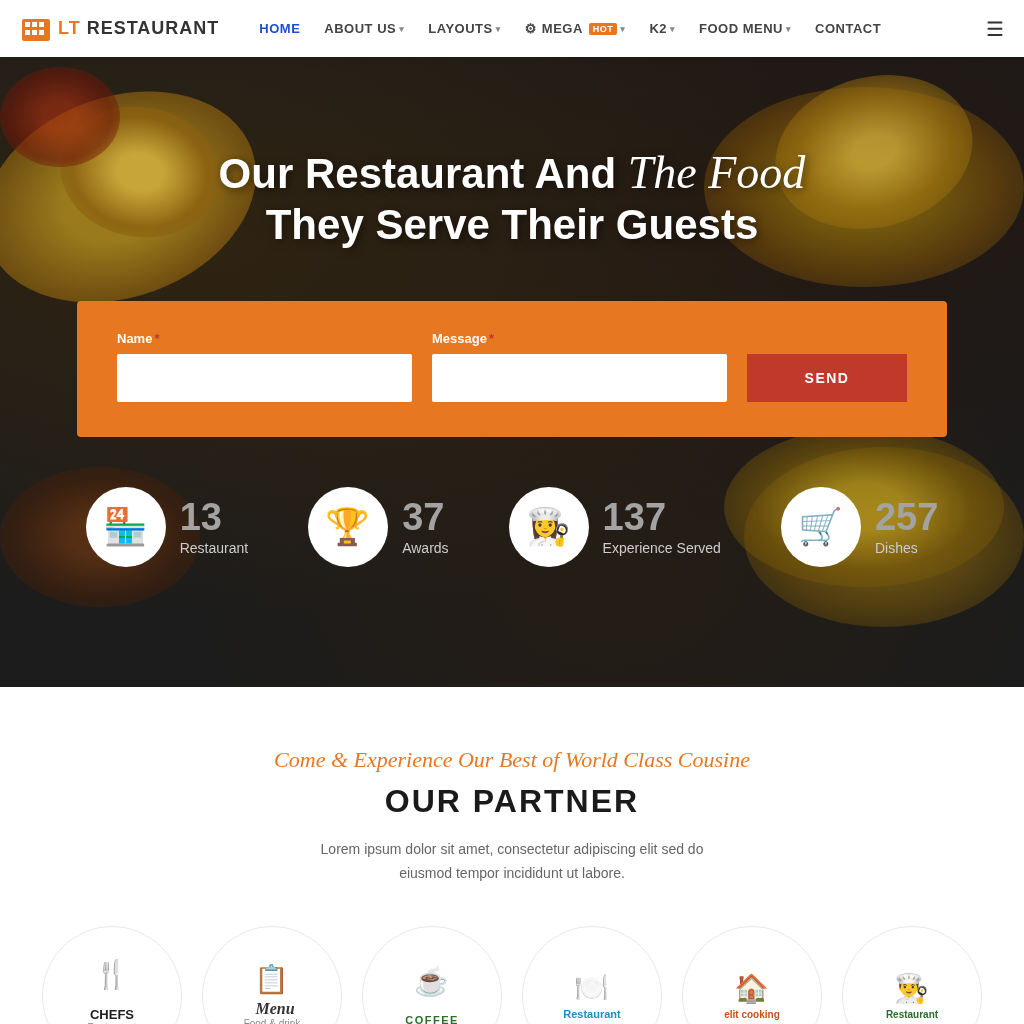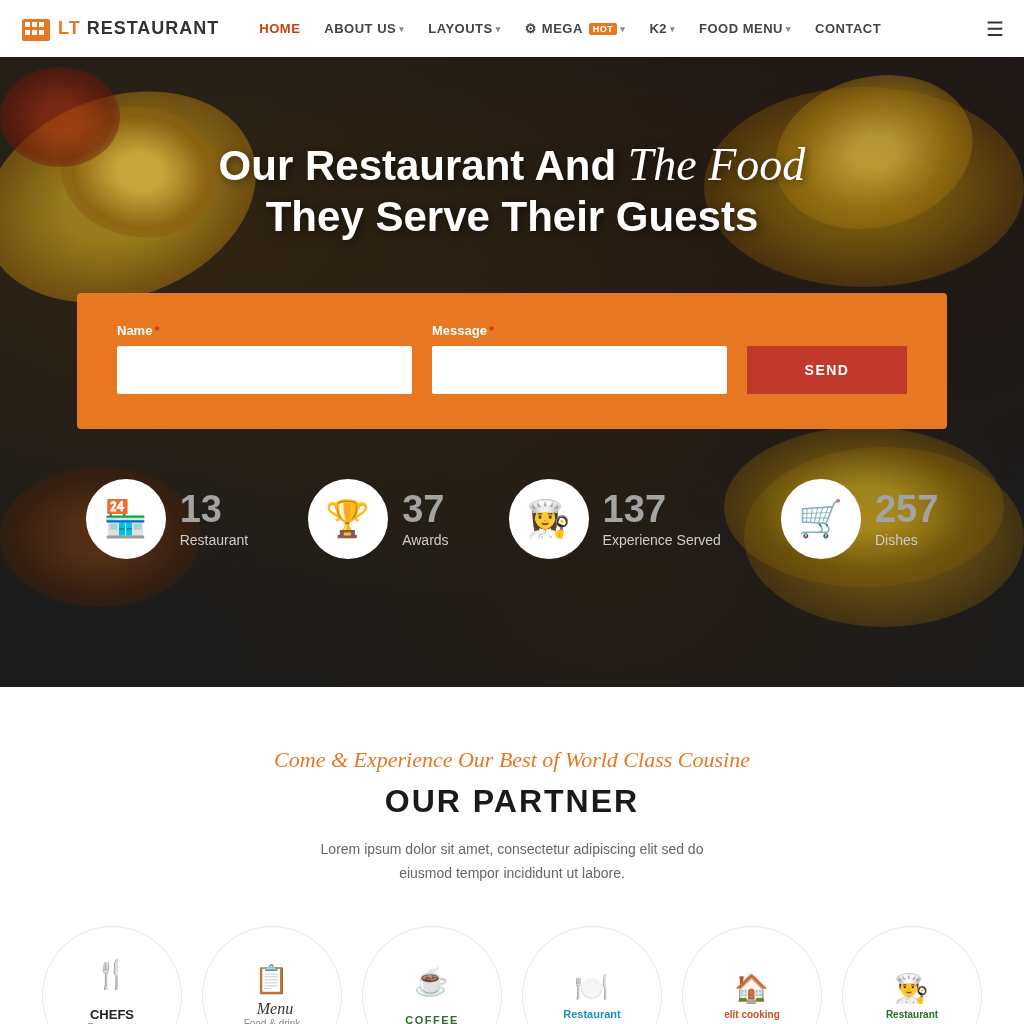--- a/index.html
+++ b/index.html
@@ -44,21 +44,21 @@
       align-items: center;
       gap: 3px;
       padding: 6px 10px;
       font-size: 13px;
       font-weight: 600;
       color: #444;
       cursor: pointer;
       text-transform: uppercase;
       letter-spacing: 0.5px;
     }
-    .nav-item.active { color: #c2410c; }
+    .nav-item.active { color: #1d4ed8; }
     .nav-item .chevron {
       font-size: 9px;
       color: #888;
     }
     .mega-badge {
       background: #e87722;
       color: #fff;
       font-size: 9px;
       font-weight: 700;
       padding: 1px 4px;
@@ -144,20 +144,21 @@
       text-align: center;
       padding-top: 80px;
       padding-bottom: 30px;
     }
     .hero-title {
       color: #fff;
       font-size: 42px;
       font-weight: 800;
       line-height: 1.2;
       text-shadow: 2px 2px 8px rgba(0,0,0,0.5);
+      margin-top: 8px;
     }
     .hero-title-cursive {
       font-family: Georgia, 'Times New Roman', serif;
       font-style: italic;
       font-weight: 400;
       font-size: 46px;
       color: #fff;
     }
 
     
@@ -435,21 +436,21 @@
   <p class="partner-desc">Lorem ipsum dolor sit amet, consectetur adipiscing elit sed do eiusmod tempor incididunt ut labore.</p>
 
   <div class="partner-logos">
     <div class="partner-logo-item partner-chefs">
       <span style="font-size:28px;">🍴</span>
       <div style="font-size:13px;font-weight:800;color:#222;margin-top:16px;">CHEFS</div>
       <div style="font-size:10px;color:#888;">Restaurant</div>
     </div>
     <div class="partner-logo-item partner-menu">
       <span style="font-size:28px;">📋</span>
-      <div style="font-family:Georgia,serif;font-style:italic;font-size:16px;font-weight:400;color:#333;margin-top:4px;margin-left:6px;">Menu</div>
+      <div style="font-family:Georgia,serif;font-style:italic;font-size:16px;font-weight:700;color:#333;margin-top:4px;margin-left:6px;">Menu</div>
       <div style="font-size:10px;color:#888;">Food &amp; drink</div>
     </div>
     <div class="partner-logo-item partner-coffee">
       <span style="font-size:28px;">☕</span>
       <div style="font-size:11px;font-weight:800;color:#2a6e2a;letter-spacing:1.5px;margin-top:16px;text-transform:uppercase;">COFFEE</div>
     </div>
     <div class="partner-logo-item partner-restaurant">
       <span style="font-size:28px;">🍽️</span>
       <div style="font-size:11px;font-weight:700;color:#1a8fc1;margin-top:4px;">Restaurant</div>
     </div>

